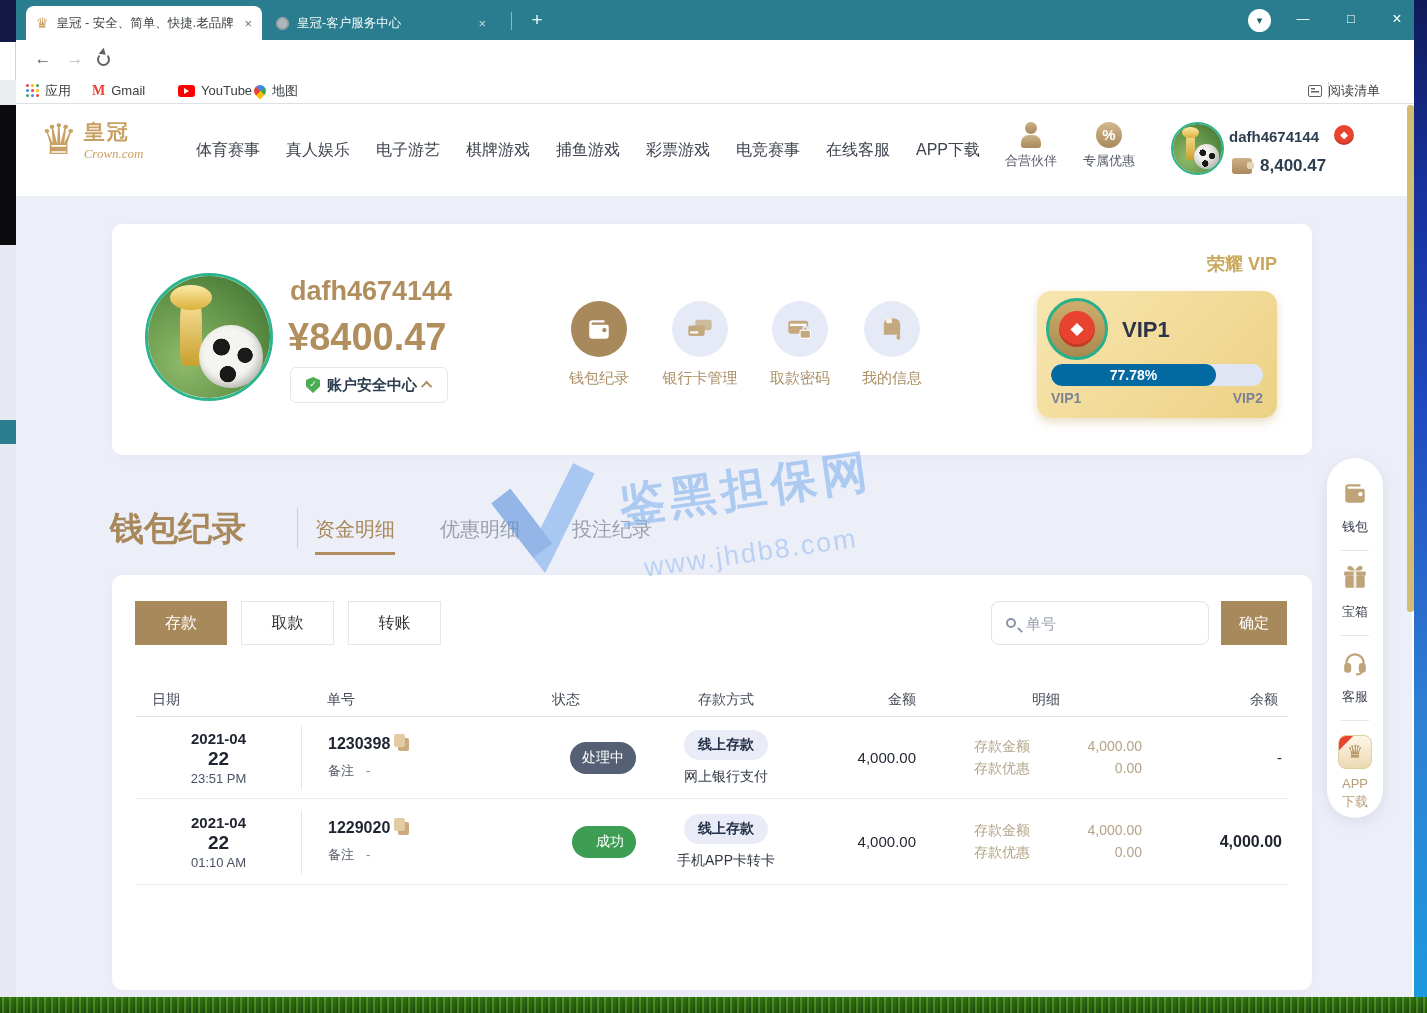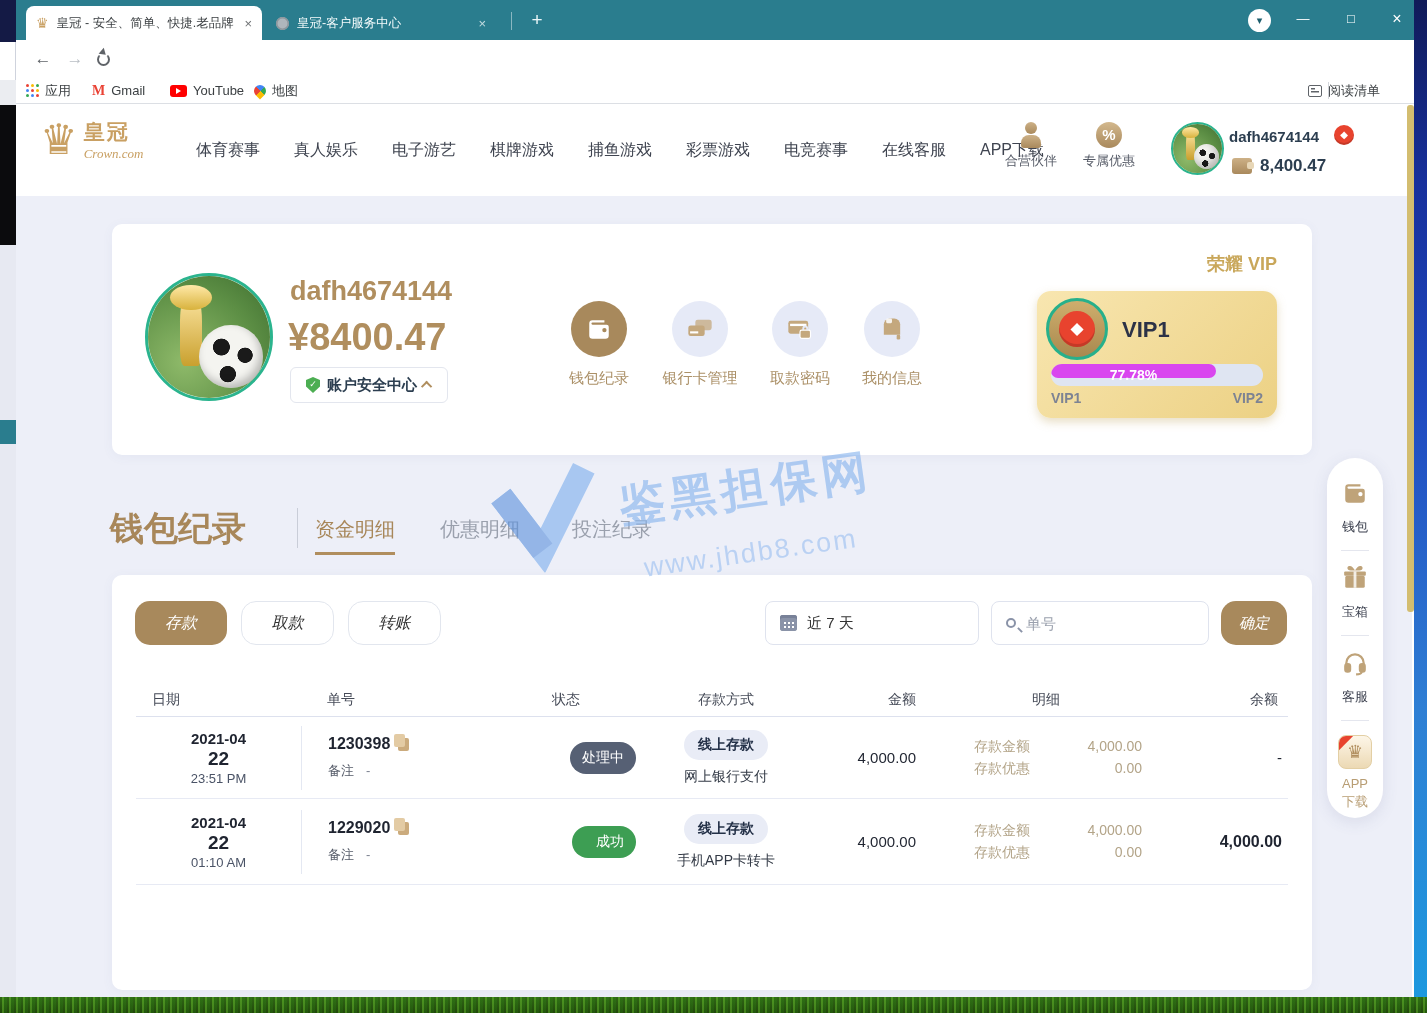--- a/index.html
+++ b/index.html
@@ -64,21 +64,21 @@
     background:linear-gradient(#5f6368 0 0) 2px 2.5px/4px 1.5px no-repeat, linear-gradient(#5f6368 0 0) 2px 5.5px/8px 1.5px no-repeat; }
   .bm-sep { position:absolute; left:1312px; top:4px; width:1px; height:17px; background:#d4d7dc; }
 
   
   .page { position:absolute; left:0; top:104px; width:1396px; height:893px; background:#edeff8; overflow:hidden; }
   .site-header { position:absolute; left:0; top:0; width:1396px; height:92px; background:#fff; }
   .logo { position:absolute; left:24px; top:14px; display:flex; align-items:center; gap:6px; color:#c9a063; }
   .logo-crown { font-size:42px; line-height:1; }
   .logo-cn { font-size:21px; font-weight:bold; letter-spacing:2px; }
   .logo-en { font-size:13px; font-style:italic; font-family:"Liberation Serif",serif; }
-  .mainnav { position:absolute; left:179px; top:0; height:92px; display:flex; align-items:center; gap:32px; }
+  .mainnav { position:absolute; left:179px; top:0; height:92px; display:flex; align-items:center; gap:24px; }
   .mainnav span { font-size:16px; color:#3f4450; width:66px; text-align:center; }
   .hdr-tool { position:absolute; top:18px; width:64px; text-align:center; }
   .hdr-tool .lbl { font-size:13px; color:#555a66; margin-top:4px; }
   .icon-person { width:26px; height:26px; margin:0 auto; position:relative; }
   .icon-person:before { content:""; position:absolute; left:7px; top:0; width:12px; height:12px; border-radius:50%; background:linear-gradient(#cdb187,#a9895c); }
   .icon-person:after { content:""; position:absolute; left:3px; top:13px; width:20px; height:13px; border-radius:8px 8px 3px 3px; background:linear-gradient(#cdb187,#a9895c); }
   .icon-percent { width:26px; height:26px; margin:0 auto; border-radius:50%; background:linear-gradient(#d3b88d,#a9895c); color:#fff; font-size:15px; font-weight:bold; line-height:26px; }
   .hdr-avatar { position:absolute; left:1155px; top:18px; width:53px; height:53px; border-radius:50%; border:2px solid #2bb48e; overflow:hidden; }
   .hdr-user { position:absolute; left:1213px; top:24px; font-size:15px; font-weight:bold; color:#2c3e50; }
   .badge-diamond { position:absolute; left:1318px; top:21px; width:20px; height:20px; border-radius:50%; background:#e8432e; color:#fff; font-size:10px; text-align:center; line-height:20px; box-shadow:inset 0 -2px 0 rgba(0,0,0,.15); }
@@ -111,34 +111,34 @@
   .honor { position:absolute; right:35px; top:28px; display:flex; align-items:center; gap:6px;flex-direction:column; }
   .honor .t { font-size:18px; font-weight:bold; color:#c9a75a; }
   .honor .chev { font-size:22px; color:#dcc astro; color:#dcc48e; letter-spacing:-4px; }
   .vip-card { position:absolute; left:925px; top:67px; width:240px; height:127px; border-radius:14px;
     background:linear-gradient(135deg,#f8e6b0,#ecd184); box-shadow:0 4px 10px rgba(190,160,90,.35); }
   .vip-badge { position:absolute; left:9px; top:7px; width:62px; height:62px; border-radius:50%;
     background:linear-gradient(#cfae6d,#a8894f); border:3px solid #27b08b; display:flex; align-items:center; justify-content:center; }
   .vip-badge .red { width:36px; height:36px; border-radius:50%; background:#e8432e; color:#fff; font-size:17px; text-align:center; line-height:36px; box-shadow:inset 0 -3px 0 rgba(0,0,0,.15); }
   .vip-title { position:absolute; left:85px; top:26px; font-size:22px; font-weight:bold; color:#2c3247; }
   .vip-bar { position:absolute; left:14px; top:73px; width:212px; height:22px; border-radius:11px; background:#dfe5f2; overflow:hidden; }
-  .vip-fill { height:14px; border-radius:11px; background:#d946ef; color:#fff; font-size:14px; font-weight:bold; text-align:center; line-height:22px; }
+  .vip-fill { height:22px; border-radius:11px; background:#0369a1; color:#fff; font-size:14px; font-weight:bold; text-align:center; line-height:22px; }
   .vip-l { position:absolute; top:99px; font-size:14px; font-weight:bold; color:#7d8393; }
   .vip-l.left { left:14px; } .vip-l.right { right:14px; }
 
   
   .sect-title { position:absolute; left:94px; top:402px; font-size:34px; font-weight:bold; color:#a8875a; }
   .sect-sep { position:absolute; left:281px; top:404px; width:1px; height:40px; background:#c9cdd8; }
   .wtab { position:absolute; top:412px; font-size:20px; color:#9aa0ad; }
   .wtab.active { color:#a8875a; border-bottom:3px solid #b08e5e; padding-bottom:9px; }
   .wtab.t0 { left:299px; } .wtab.t1 { left:424px; } .wtab.t2 { left:556px; }
 
   
   .wallet-card { left:96px; top:471px; width:1200px; height:415px; }
-  .fbtn { position:absolute; top:26px; height:44px; border-radius:15px; font-size:16px; display:flex; align-items:center; justify-content:center;font-style:italic; }
+  .fbtn { position:absolute; top:26px; height:44px; border-radius:0; font-size:16px; display:flex; align-items:center; justify-content:center; }
   .fbtn.active { background:#a8895c; color:#fff; }
   .fbtn.plain { background:#fff; border:1px solid #e2e6ee; color:#333; }
   .inputbox { position:absolute; top:26px; height:44px; border:1px solid #dfe3ee; border-radius:8px; background:#fff; display:flex; align-items:center; padding:0 14px; gap:10px; }
   .cal { width:17px; height:16px; border-radius:3px; background:#8a93a8;
     box-shadow:inset 0 3px 0 #788198, inset 3px -3px 0 17px #8a93a8; position:relative; }
   .cal:before { content:""; position:absolute; left:3px; top:6px; width:11px; height:7px;
     background:radial-gradient(circle 1.3px, #fff 1.2px, transparent 1.4px) 0 0/4px 4px; }
   .mag { width:10px; height:10px; border:2px solid #8a93a8; border-radius:50%; position:relative; }
   .mag:after { content:""; position:absolute; left:9px; top:9px; width:6px; height:2px; background:#8a93a8; transform:rotate(45deg); }
   .inputbox .val { font-size:15px; color:#333; }
@@ -254,21 +254,21 @@
           <i style="background:#34a853"></i>
             <i style="background:#4285f4"></i>
             <i style="background:#ea4335"></i>
         </span>
         <span>应用</span>
       </div>
       <div class="bm" style="left:76px">
         <span class="gmail-m">M</span>
         <span>Gmail</span>
       </div>
-      <div class="bm" style="left:154px">
+      <div class="bm" style="left:162px">
         <span class="yt"></span>
         <span>YouTube</span>
       </div>
       <div class="bm" style="left:238px">
         <span class="mappin"></span>
         <span>地图</span>
       </div>
       <div class="bm-sep"></div>
       <div class="bm" style="left:1292px">
         <span class="readlist-icon"></span>
@@ -395,24 +395,20 @@
       <div class="sect-sep"></div>
       <div class="wtab active t0">资金明细</div>
       <div class="wtab t1">优惠明细</div>
       <div class="wtab t2">投注纪录</div>
 
       <div class="card wallet-card">
         <div class="fbtn active" style="left:23px;width:92px">存款</div>
         <div class="fbtn plain" style="left:129px;width:93px">取款</div>
         <div class="fbtn plain" style="left:236px;width:93px">转账</div>
 
-        <div class="inputbox" style="left:653px;width:214px">
-          <span class="cal"></span>
-          <span class="val">近 7 天</span>
-        </div>
         <div class="inputbox searchbox" style="left:879px;width:218px">
           <span class="mag"></span>
           <input type="text" placeholder="单号" style="">
         </div>
         <div class="fbtn active" style="left:1109px;width:66px;font-size:15px">确定</div>
 
         <div class="trow thead">
           <div class="c-date">日期</div>
           <div class="c-order">单号</div>
           <div class="c-status">状态</div>

